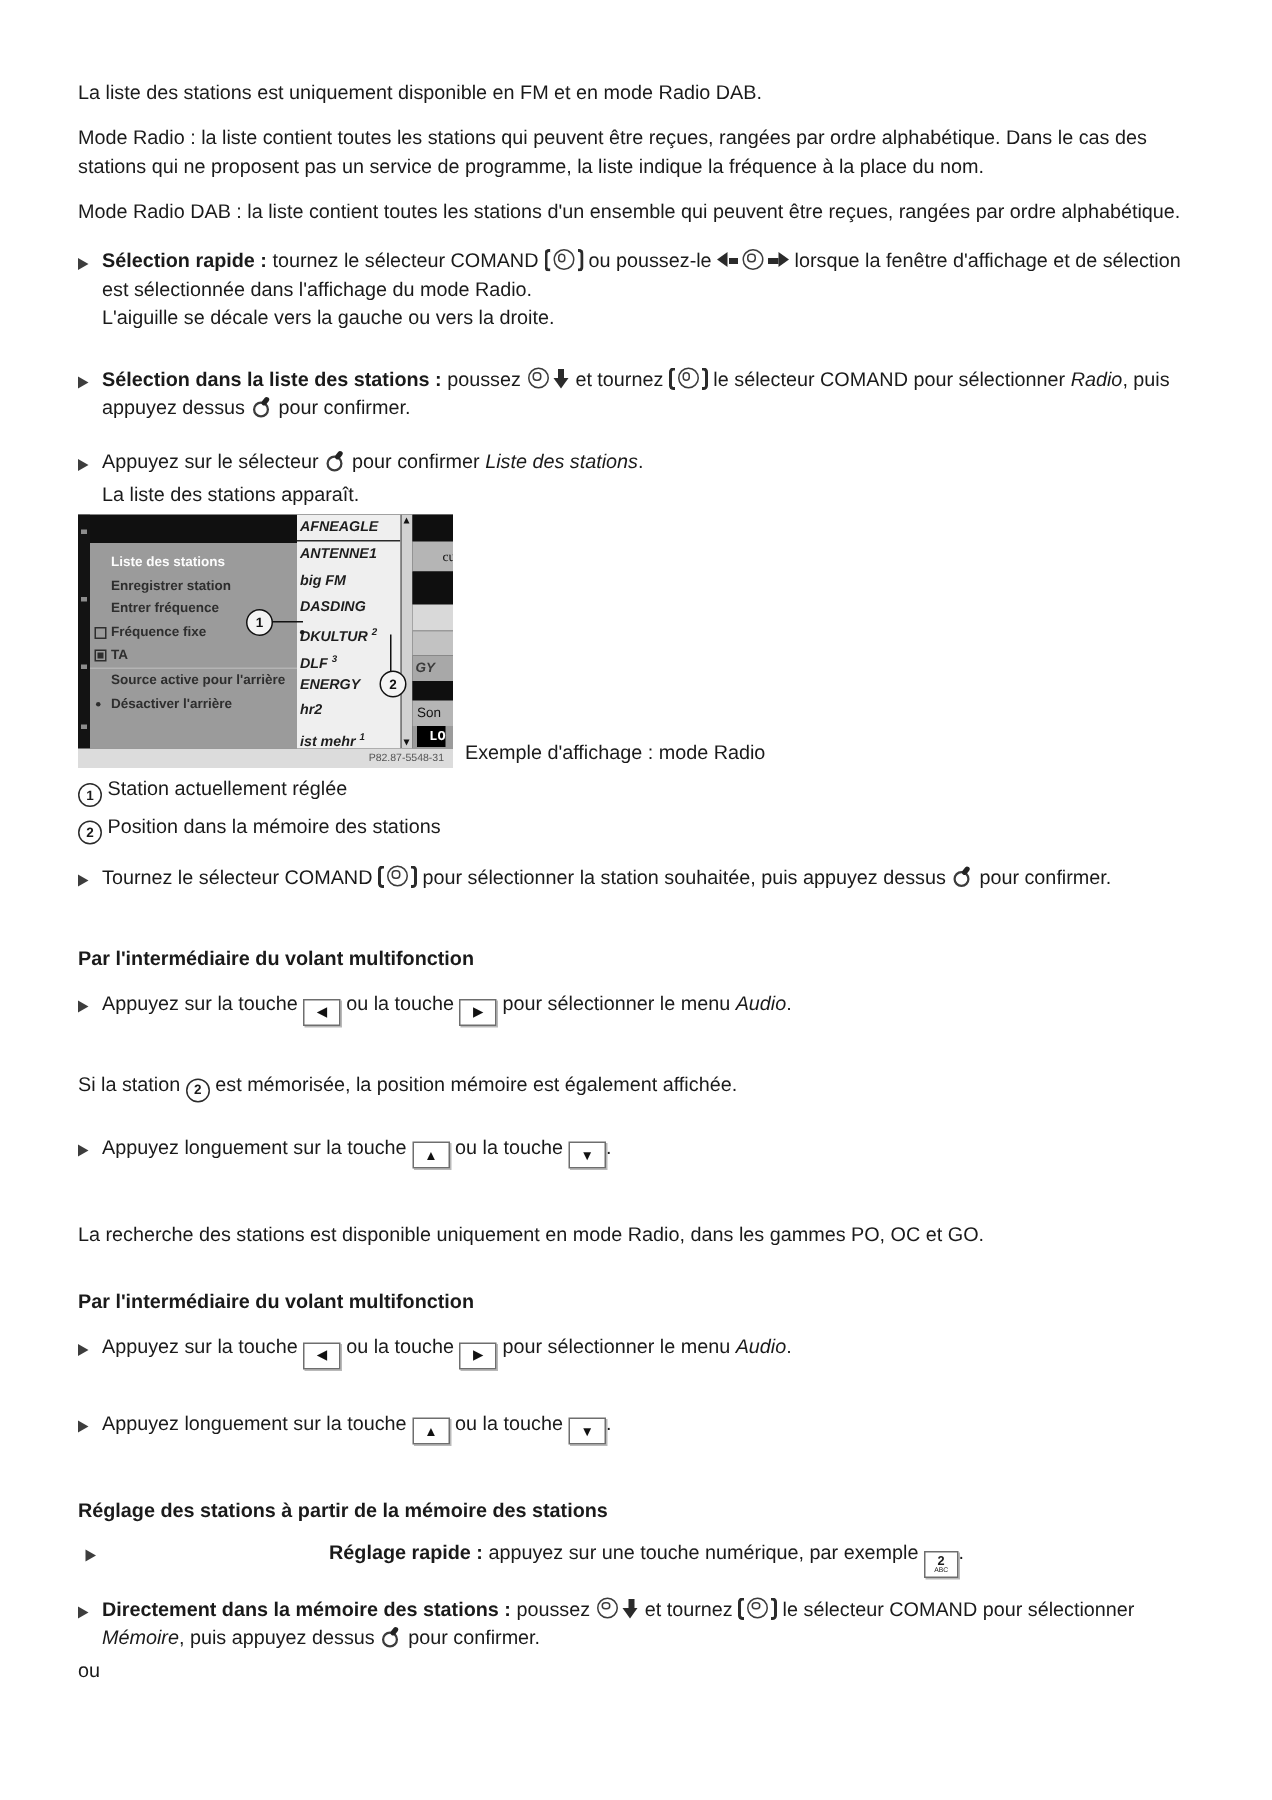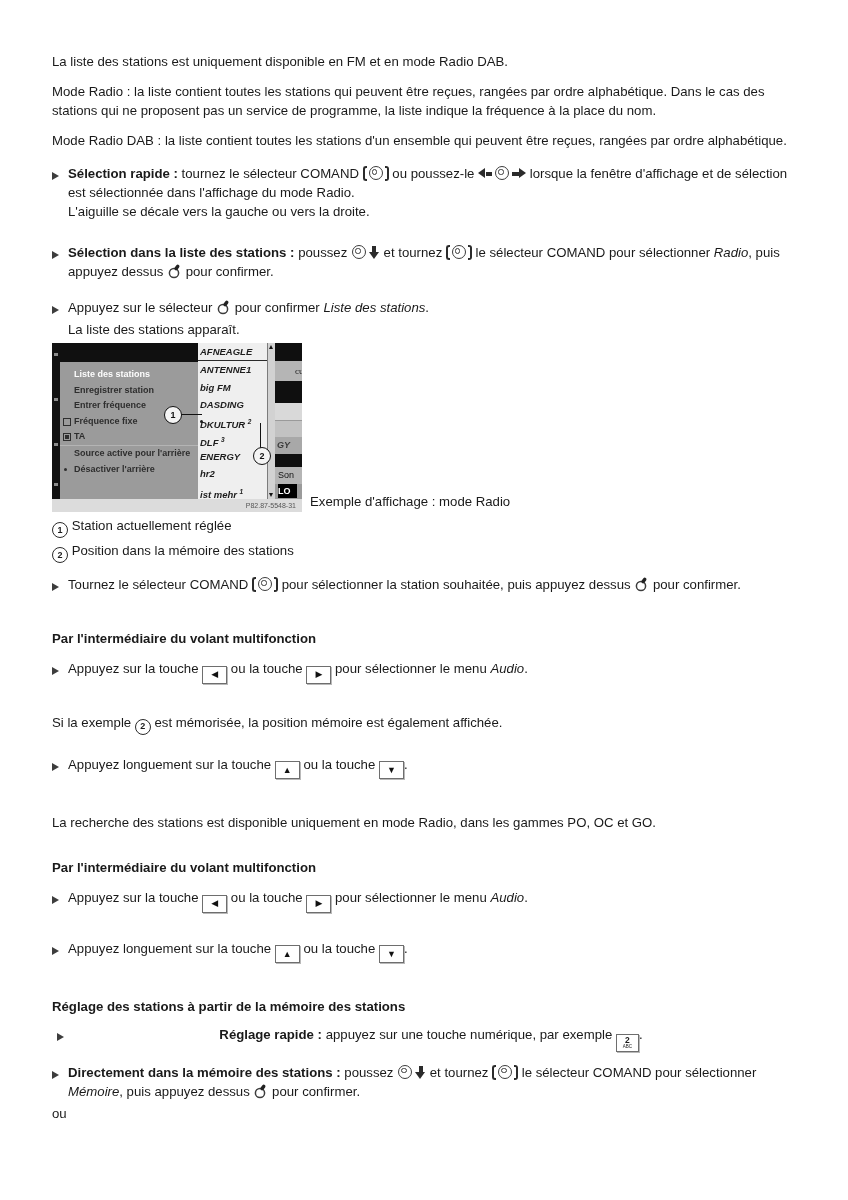--- a/index.html
+++ b/index.html
@@ -189,21 +189,21 @@
       <div class="d-right">
         <div class="seg" style="height:18px;background:#0f0f0f;"></div>
         <div class="seg" style="height:20px;background:#b5b5b5;font-size:9px;line-height:20px;color:#111;padding-left:20px;font-family:Liberation Serif, serif;">cule</div>
         <div class="seg" style="height:22px;background:#0f0f0f;"></div>
         <div class="seg" style="height:17px;background:#d9d9d9;"></div>
         <div class="seg" style="height:17px;background:#c2c2c2;border-top:1px solid #9a9a9a;box-sizing:border-box;"></div>
         <div class="seg" style="height:17px;background:#a8a8a8;font-size:9px;line-height:17px;font-style:italic;font-weight:bold;color:#3a3a3a;padding-left:2px;">GY</div>
         <div class="seg" style="height:13px;background:#0f0f0f;"></div>
         <div class="seg" style="height:17px;background:#b5b5b5;font-size:9px;line-height:17px;color:#111;padding-left:3px;">Son</div>
         <div class="seg" style="height:15px;background:#9b9b9b;">
-          <div style="margin-left:3px;width:19px;height:14px;background:#000;color:#fff;font-size:9px;font-weight:bold;line-height:14px;text-align:left;">LO</div>
+          <div style="margin-left:3px;width:19px;height:14px;background:#000;color:#fff;font-size:9px;font-weight:bold;line-height:14px;text-align:right;font-family:Liberation Mono, monospace;">LO</div>
         </div>
       </div>
 
       <div class="cline" style="left:128px;top:71px;width:22px;height:1px;"></div>
       <div class="callout" style="left:112px;top:63px;">
           <span>1</span>
         </div>
       <div class="cline" style="left:208px;top:80px;width:1px;height:25px;"></div>
       <div class="callout" style="left:201px;top:104px;">
           <span>2</span>
@@ -240,21 +240,21 @@
   <div class="heading">Par l'intermédiaire du volant multifonction</div>
 
   <div class="bullet" style="margin-bottom:29px;">
     <span class="marker"></span>
     <div class="content">
       <span>Appuyez sur la touche </span><span class="keybox kb-left"></span><span> ou la touche </span><span class="keybox kb-right"></span><span> pour sélectionner le menu </span><span class="em">Audio</span><span>.</span>
     </div>
   </div>
 
   <p style="margin-bottom:20px;">
-    <span>Si la exemple </span><span class="cnum">
+    <span>Si la station </span><span class="cnum">
         <span>2</span>
       </span><span> est mémorisée, la position mémoire est également affichée.</span>
   </p>
 
   <div class="bullet" style="margin-bottom:34px;">
     <span class="marker"></span>
     <div class="content">
       <span>Appuyez longuement sur la touche </span><span class="keybox kb-up"></span><span> ou la touche </span><span class="keybox kb-down"></span><span>.</span>
     </div>
   </div>

